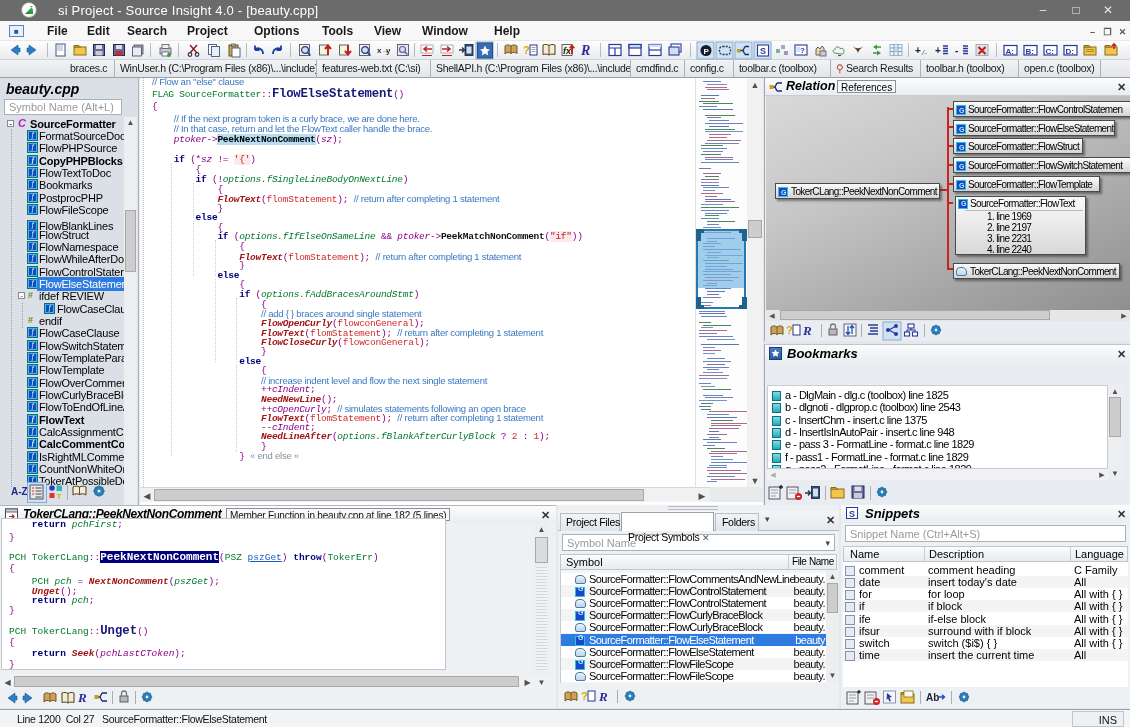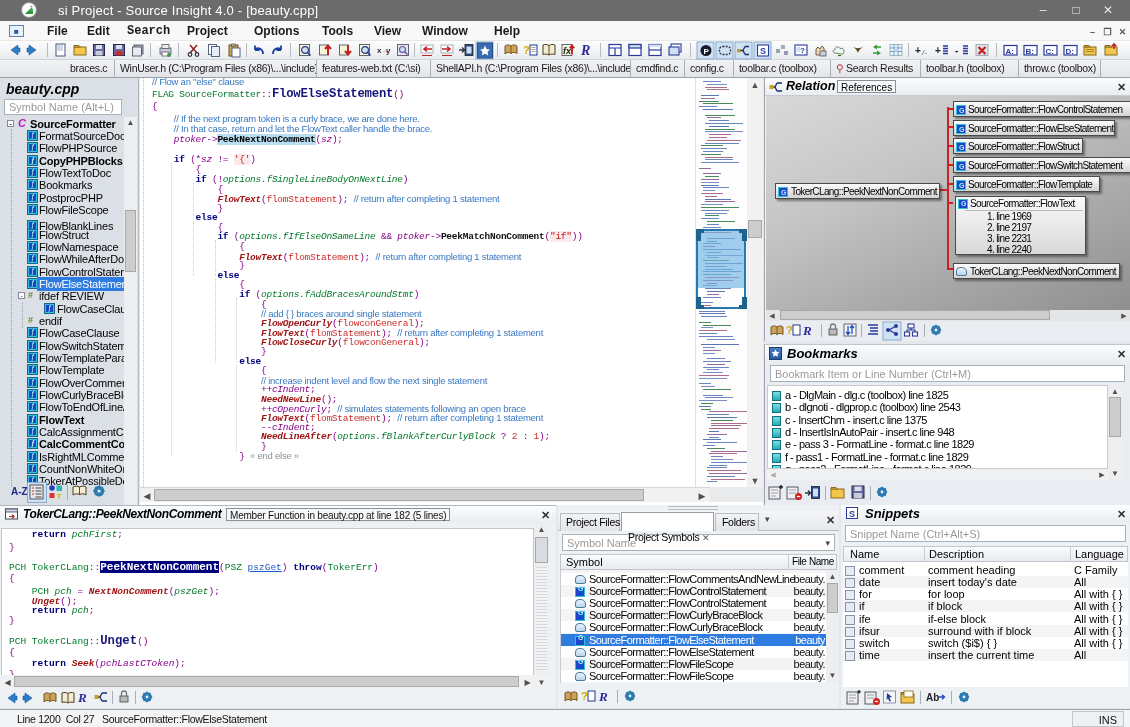--- a/index.html
+++ b/index.html
@@ -60,21 +60,21 @@
   <span class="ttxt">si Project - Source Insight 4.0 - [beauty.cpp]</span>
   <div class="wbtn" style="left:1020px;">–</div>
   <div class="wbtn" style="left:1053px;">□</div>
   <div class="wbtn" style="left:1088px;width:40px;">✕</div>
 </div>
 
 <div id="menubar" class="abs">
   <div id="mdoc">■</div>
   <span class="m" style="left:47px;">File</span>
   <span class="m" style="left:87px;">Edit</span>
-  <span class="m" style="left:127px;font-family:Liberation Mono, monospace;">Search</span>
+  <span class="m" style="left:127px;">Search</span>
   <span class="m" style="left:187px;">Project</span>
   <span class="m" style="left:254px;">Options</span>
   <span class="m" style="left:322px;">Tools</span>
   <span class="m" style="left:374px;">View</span>
   <span class="m" style="left:422px;">Window</span>
   <span class="m" style="left:494px;">Help</span>
   <div class="mdibtn" style="left:1086px;">–</div>
   <div class="mdibtn" style="left:1101px;">❐</div>
   <div class="mdibtn" style="left:1116px;">✕</div>
 </div>
@@ -371,21 +371,21 @@
   <div class="tab active" style="left:4px;width:61px;padding:0 4px;">beauty.cpp <span style="color:#555;font-size:9px;">✕</span></div>
   <div class="tab" style="left:65px;width:50px;">braces.c</div>
   <div class="tab" style="left:115px;width:202px;">WinUser.h (C:\Program Files (x86)\...\include)</div>
   <div class="tab" style="left:317px;width:114px;">features-web.txt (C:\si)</div>
   <div class="tab" style="left:431px;width:200px;">ShellAPI.h (C:\Program Files (x86)\...\include)</div>
   <div class="tab" style="left:631px;width:54px;">cmdfind.c</div>
   <div class="tab" style="left:685px;width:49px;">config.c</div>
   <div class="tab" style="left:734px;width:97px;">toolbar.c (toolbox)</div>
   <div class="tab" style="left:831px;width:90px;"><span style="color:#b03030;">⚲</span> Search Results</div>
   <div class="tab" style="left:921px;width:98px;">toolbar.h (toolbox)</div>
-  <div class="tab" style="left:1019px;width:82px;">throw.c (toolbox)</div>
+  <div class="tab" style="left:1019px;width:82px;">open.c (toolbox)</div>
 </div>
 
 <div id="sympanel" class="abs">
   <div style="position:absolute;left:6px;top:3px;font-weight:bold;font-style:italic;font-size:14px;">beauty.cpp</div>
   <div class="inputbox" style="left:4px;top:21px;width:118px;height:16px;line-height:15px;">Symbol Name (Alt+L)</div>
   <div id="symtree" style="position:absolute;left:1px;top:39px;width:123px;height:402px;overflow:hidden;font-size:11px;letter-spacing:-0.2px;">
 <div style="position:absolute;left:10px;top:12px;width:1px;height:358px;border-left:1px dotted #9aa2ac;"></div>
 <div style="position:absolute;left:21px;top:186px;width:1px;height:25px;border-left:1px dotted #9aa2ac;"></div>
 <div style="position:absolute;left:0px;top:0.5px;width:123px;height:12px;font-weight:bold;">
         <span style="position:absolute;left:6px;top:2px;width:7px;height:7px;border:1px solid #889;background:#fff;font-size:7px;line-height:6px;text-align:center;color:#333;">-</span>
@@ -890,21 +890,20 @@
 <div id="bookmarks" class="abs" style="border-left:1px solid #a0a6ae;border-top:1px solid #c0c6cc;">
   <div style="position:absolute;left:0;top:0;width:366px;height:18px;background:linear-gradient(#fbfcfd,#e9edf1);">
     <span style="position:absolute;left:4px;top:2px;width:13px;height:13px;background:linear-gradient(#4a7ac0,#2a5aa0);border:1px solid #1a3a70;">
         <svg width="11" height="11" style="position:absolute;left:0;top:0;">
           <path d="M5.5 1.5 L6.8 4 L9.5 4.3 L7.5 6 L8 8.8 L5.5 7.4 L3 8.8 L3.5 6 L1.5 4.3 L4.2 4 Z" fill="#fff"></path>
         </svg>
       </span>
     <span class="ptitle" style="position:absolute;left:22px;top:1px;">Bookmarks</span>
     <span class="pclose" style="left:352px;top:3px;">✕</span>
   </div>
-  <div class="inputbox" style="left:5px;top:20px;width:355px;height:17px;line-height:16px;">Bookmark Item or Line Number (Ctrl+M)</div>
   <div id="bmlist" style="position:absolute;left:2px;top:40px;width:341px;height:84px;background:#fff;border:1px solid #c8ccd2;overflow:hidden;font-size:11px;letter-spacing:-0.5px;">
 <div style="position:absolute;left:2px;top:3.0px;white-space:nowrap;"><span style="display:inline-block;width:9px;height:10px;background:linear-gradient(#7ae0e0,#28a8b8);border:1px solid #107080;margin:0 4px -2px 2px;"></span>a - DlgMain - dlg.c (toolbox) line 1825</div>
 <div style="position:absolute;left:2px;top:15.3px;white-space:nowrap;"><span style="display:inline-block;width:9px;height:10px;background:linear-gradient(#7ae0e0,#28a8b8);border:1px solid #107080;margin:0 4px -2px 2px;"></span>b - dlgnoti - dlgprop.c (toolbox) line 2543</div>
 <div style="position:absolute;left:2px;top:27.6px;white-space:nowrap;"><span style="display:inline-block;width:9px;height:10px;background:linear-gradient(#7ae0e0,#28a8b8);border:1px solid #107080;margin:0 4px -2px 2px;"></span>c - InsertChm - insert.c line 1375</div>
 <div style="position:absolute;left:2px;top:39.9px;white-space:nowrap;"><span style="display:inline-block;width:9px;height:10px;background:linear-gradient(#7ae0e0,#28a8b8);border:1px solid #107080;margin:0 4px -2px 2px;"></span>d - InsertIsInAutoPair - insert.c line 948</div>
 <div style="position:absolute;left:2px;top:52.2px;white-space:nowrap;"><span style="display:inline-block;width:9px;height:10px;background:linear-gradient(#7ae0e0,#28a8b8);border:1px solid #107080;margin:0 4px -2px 2px;"></span>e - pass 3 - FormatLine - format.c line 1829</div>
 <div style="position:absolute;left:2px;top:64.5px;white-space:nowrap;"><span style="display:inline-block;width:9px;height:10px;background:linear-gradient(#7ae0e0,#28a8b8);border:1px solid #107080;margin:0 4px -2px 2px;"></span>f - pass1 - FormatLine - format.c line 1829</div>
 <div style="position:absolute;left:2px;top:76.8px;white-space:nowrap;"><span style="display:inline-block;width:9px;height:10px;background:linear-gradient(#7ae0e0,#28a8b8);border:1px solid #107080;margin:0 4px -2px 2px;"></span>g - pass2 - FormatLine - format.c line 1829</div>
 </div>
   <div class="sbv" style="left:343px;top:40px;width:14px;height:95px;background:#eceef0;">
@@ -957,21 +956,21 @@
   <div style="position:absolute;left:0;top:0;width:556px;height:17px;background:linear-gradient(#fbfcfd,#e9edf1);">
     <svg width="14" height="13" style="position:absolute;left:5px;top:2px;">
         <rect x="0.5" y="1" width="12" height="10" fill="#fff" stroke="#445" stroke-width="1"></rect>
         <rect x="0.5" y="1" width="12" height="3" fill="#c8d4e4" stroke="#445" stroke-width="0.8"></rect>
         <path d="M4 8.5 L9 8.5 M7 6.5 L9.2 8.5 L7 10.5" stroke="#a03030" stroke-width="1.1" fill="none"></path>
       </svg>
     <span class="ptitle" style="position:absolute;left:23px;top:1px;font-size:12px;letter-spacing:-0.4px;">TokerCLang::PeekNextNonComment</span>
     <span style="position:absolute;left:226px;top:2px;height:13px;border:1px solid #8a9098;background:#f6f8fa;font-size:10px;padding:0 3px;line-height:13px;color:#111;white-space:nowrap;letter-spacing:-0.2px;">Member Function in beauty.cpp at line 182 (5 lines)</span>
     <span class="pclose" style="left:541px;top:3px;">✕</span>
   </div>
-  <div id="ctxcode" style="position:absolute;left:1px;top:22px;width:533px;height:152px;background:#fff;border:1px solid #c0c6cc;overflow:hidden;">
+  <div id="ctxcode" style="position:absolute;left:1px;top:12px;width:445px;height:152px;background:#fff;border:1px solid #c0c6cc;overflow:hidden;">
 <div class="code" style="position:absolute;left:29.8px;top:0.0px;"><span class="kw">return</span> <span class="gv">pchFirst</span><span class="pu">;</span></div>
 <div class="code" style="position:absolute;left:7.0px;top:13.0px;"><span class="pu">}</span></div>
 <div class="code" style="position:absolute;left:7.0px;top:32.0px;"><span class="ty">PCH TokerCLang</span><span class="pu">::</span><span style="background:#00007d;color:#fff;font-weight:bold;font-size:11px;">PeekNextNonComment</span><span class="pu">(</span><span class="ty">PSZ</span> <span style="color:#1a5ac8;text-decoration:underline;">pszGet</span><span class="pu">)</span> <span class="kw">throw</span><span class="pu">(</span><span class="ty">TokerErr</span><span class="pu">)</span></div>
 <div class="code" style="position:absolute;left:7.0px;top:44.0px;"><span class="pu">{</span></div>
 <div class="code" style="position:absolute;left:29.8px;top:57.0px;"><span class="ty">PCH</span> <span class="gv">pch</span> <span class="pu">=</span> <span class="fn">NextNonComment</span><span class="pu">(</span><span class="gv">pszGet</span><span class="pu">);</span></div>
 <div class="code" style="position:absolute;left:29.8px;top:67.0px;"><span class="fn">Unget</span><span class="pu">();</span></div>
 <div class="code" style="position:absolute;left:29.8px;top:76.0px;"><span class="kw">return</span> <span class="gv">pch</span><span class="pu">;</span></div>
 <div class="code" style="position:absolute;left:7.0px;top:86.0px;"><span class="pu">}</span></div>
 <div class="code" style="position:absolute;left:7.0px;top:105.0px;"><span class="ty">PCH TokerCLang</span><span class="pu">::</span><span style="font-size:12.3px;font-weight:bold;color:#16167a;font-family:'Liberation Mono',monospace;">Unget</span><span class="pu">()</span></div>
 <div class="code" style="position:absolute;left:7.0px;top:118.0px;"><span class="pu">{</span></div>

